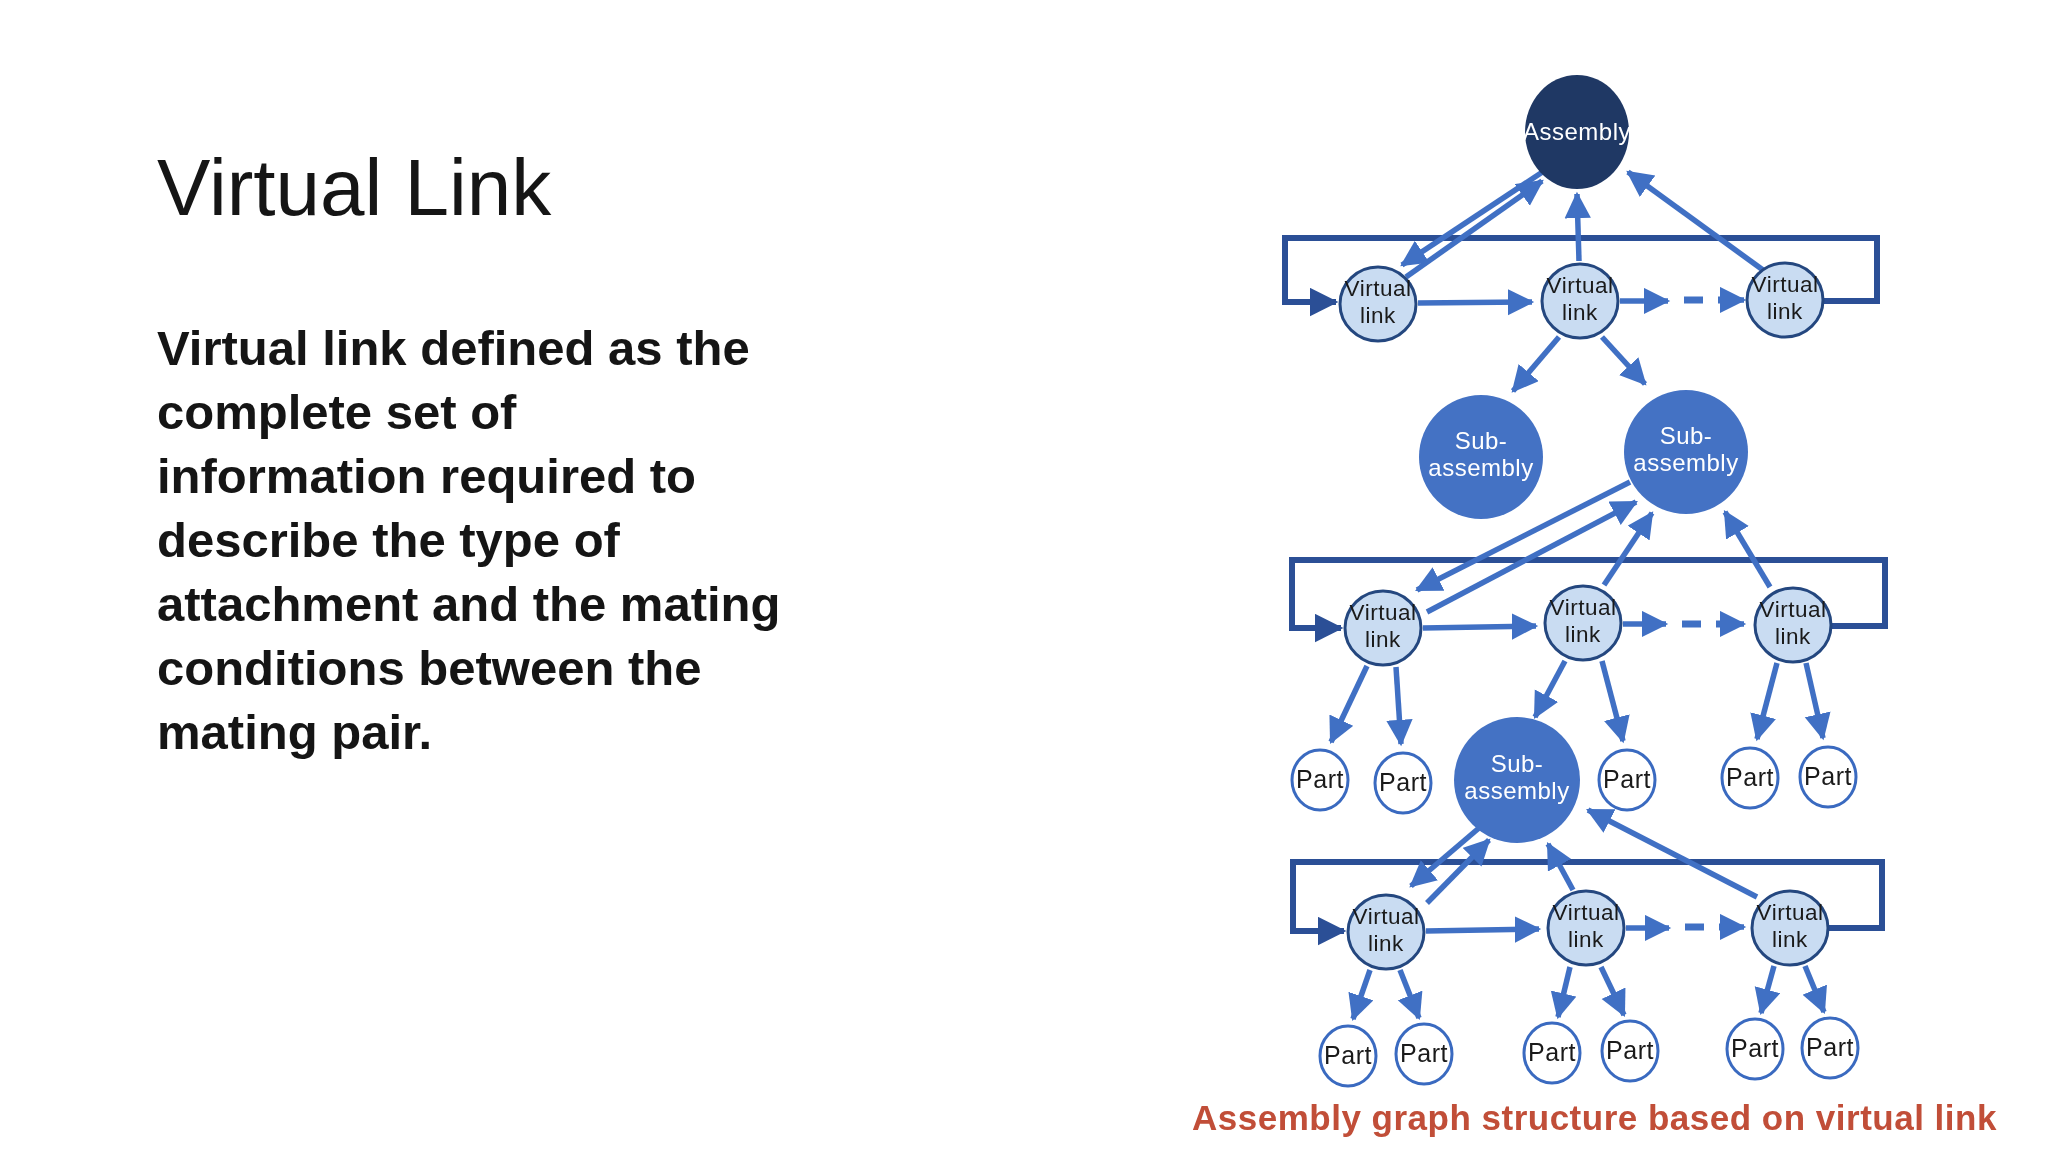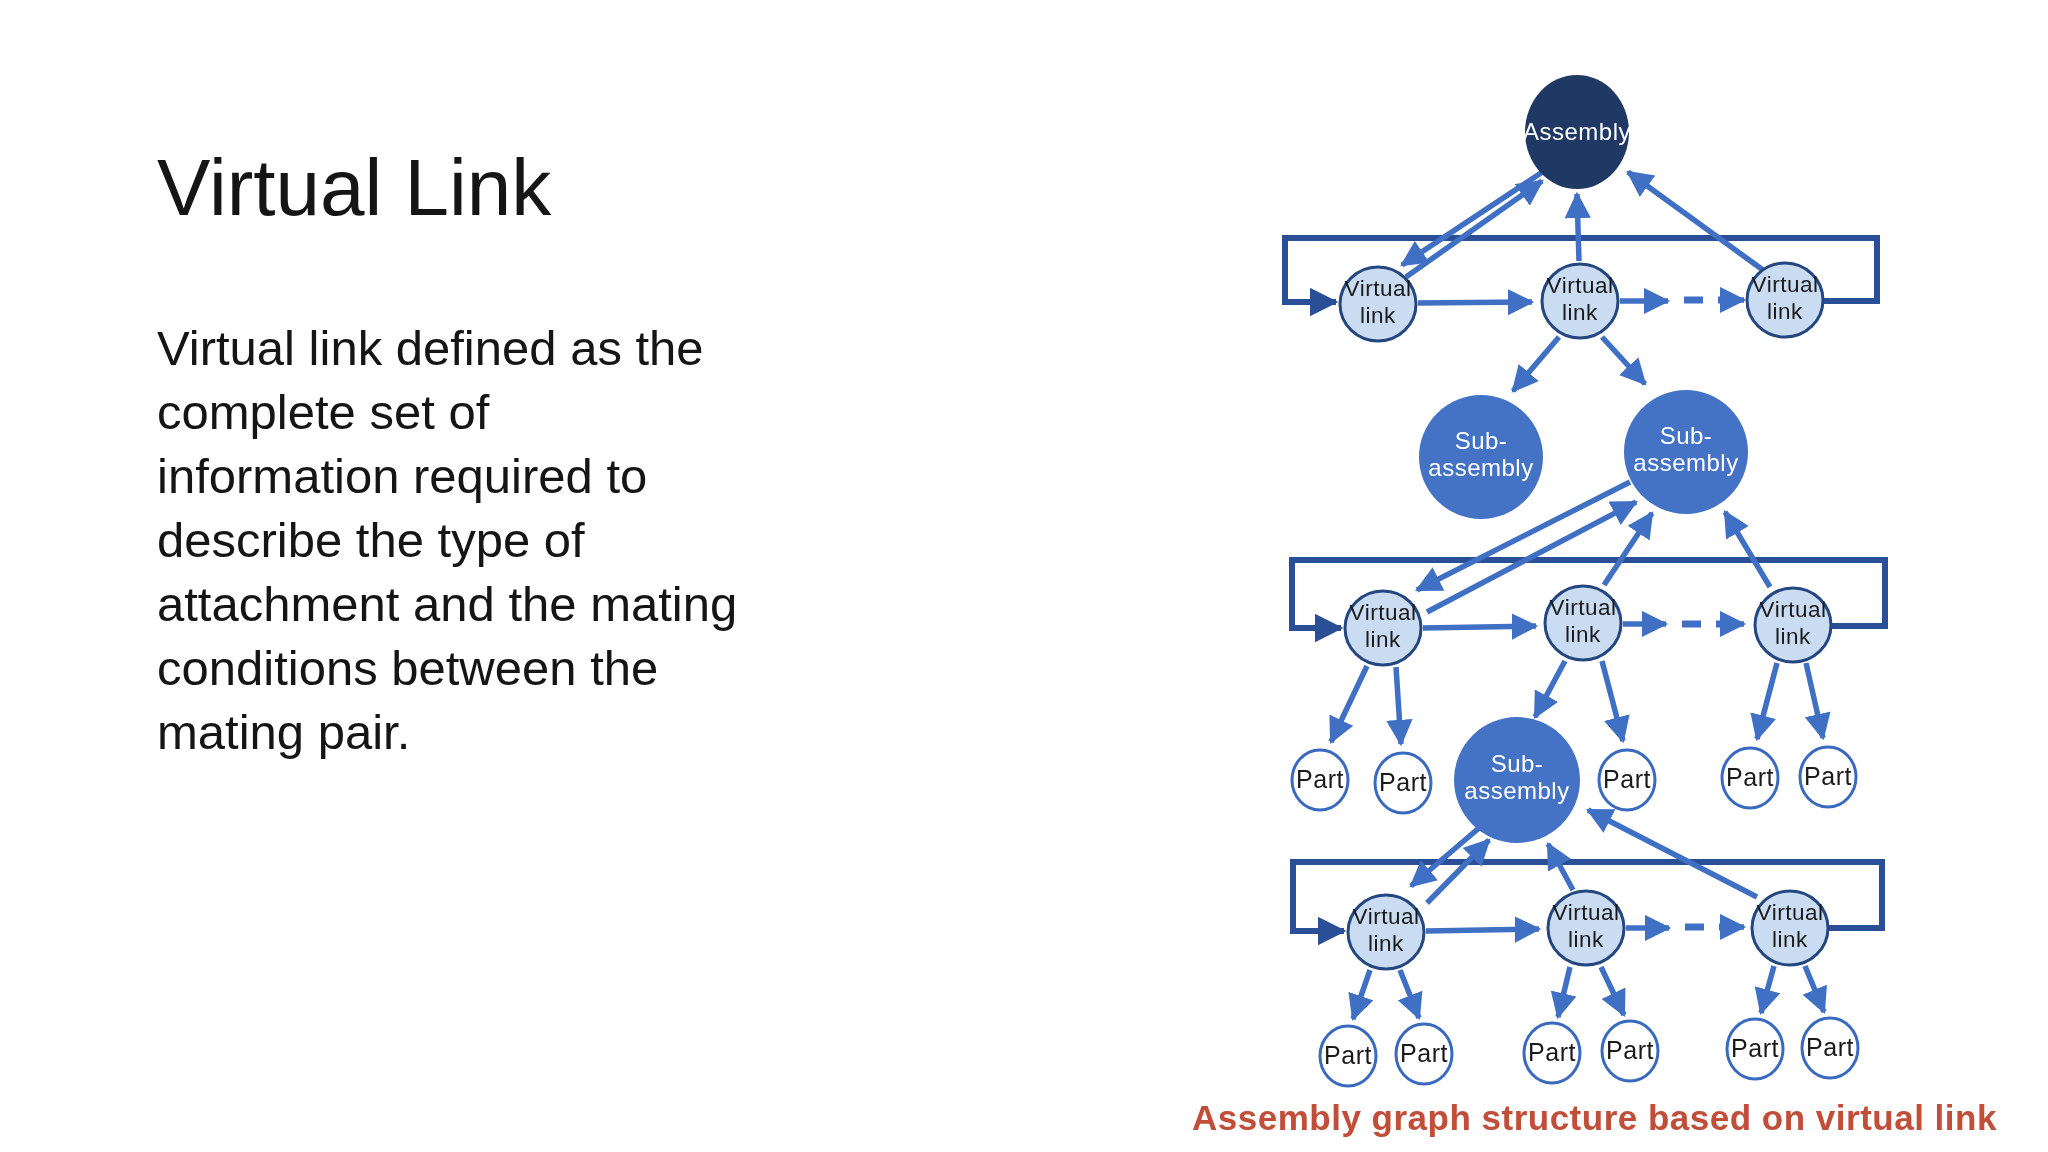--- a/index.html
+++ b/index.html
@@ -6,21 +6,21 @@
   body{
     width:2048px;height:1152px;position:relative;background:#ffffff;
     font-family:"Liberation Sans", sans-serif;overflow:hidden;
   }
   .slide-title{
     position:absolute;left:157px;top:142px;
     font-size:80px;font-weight:400;color:#151515;letter-spacing:0px;
   }
   .slide-body{
     position:absolute;left:157px;top:316px;width:740px;
-    font-size:49px;font-weight:400;color:#151515;line-height:64px;
+    font-size:49px;font-weight:700;color:#151515;line-height:64px;
     white-space:pre-line;
   }
   .slide-caption{
     position:absolute;left:1192px;top:1098px;
     font-size:35px;font-weight:700;letter-spacing:0.5px;
   }
   #diagram-svg{position:absolute;left:0;top:0;}
   #diagram-svg text{font-family:"Liberation Sans", sans-serif;letter-spacing:0.5px;}
 </style>
 </head>

